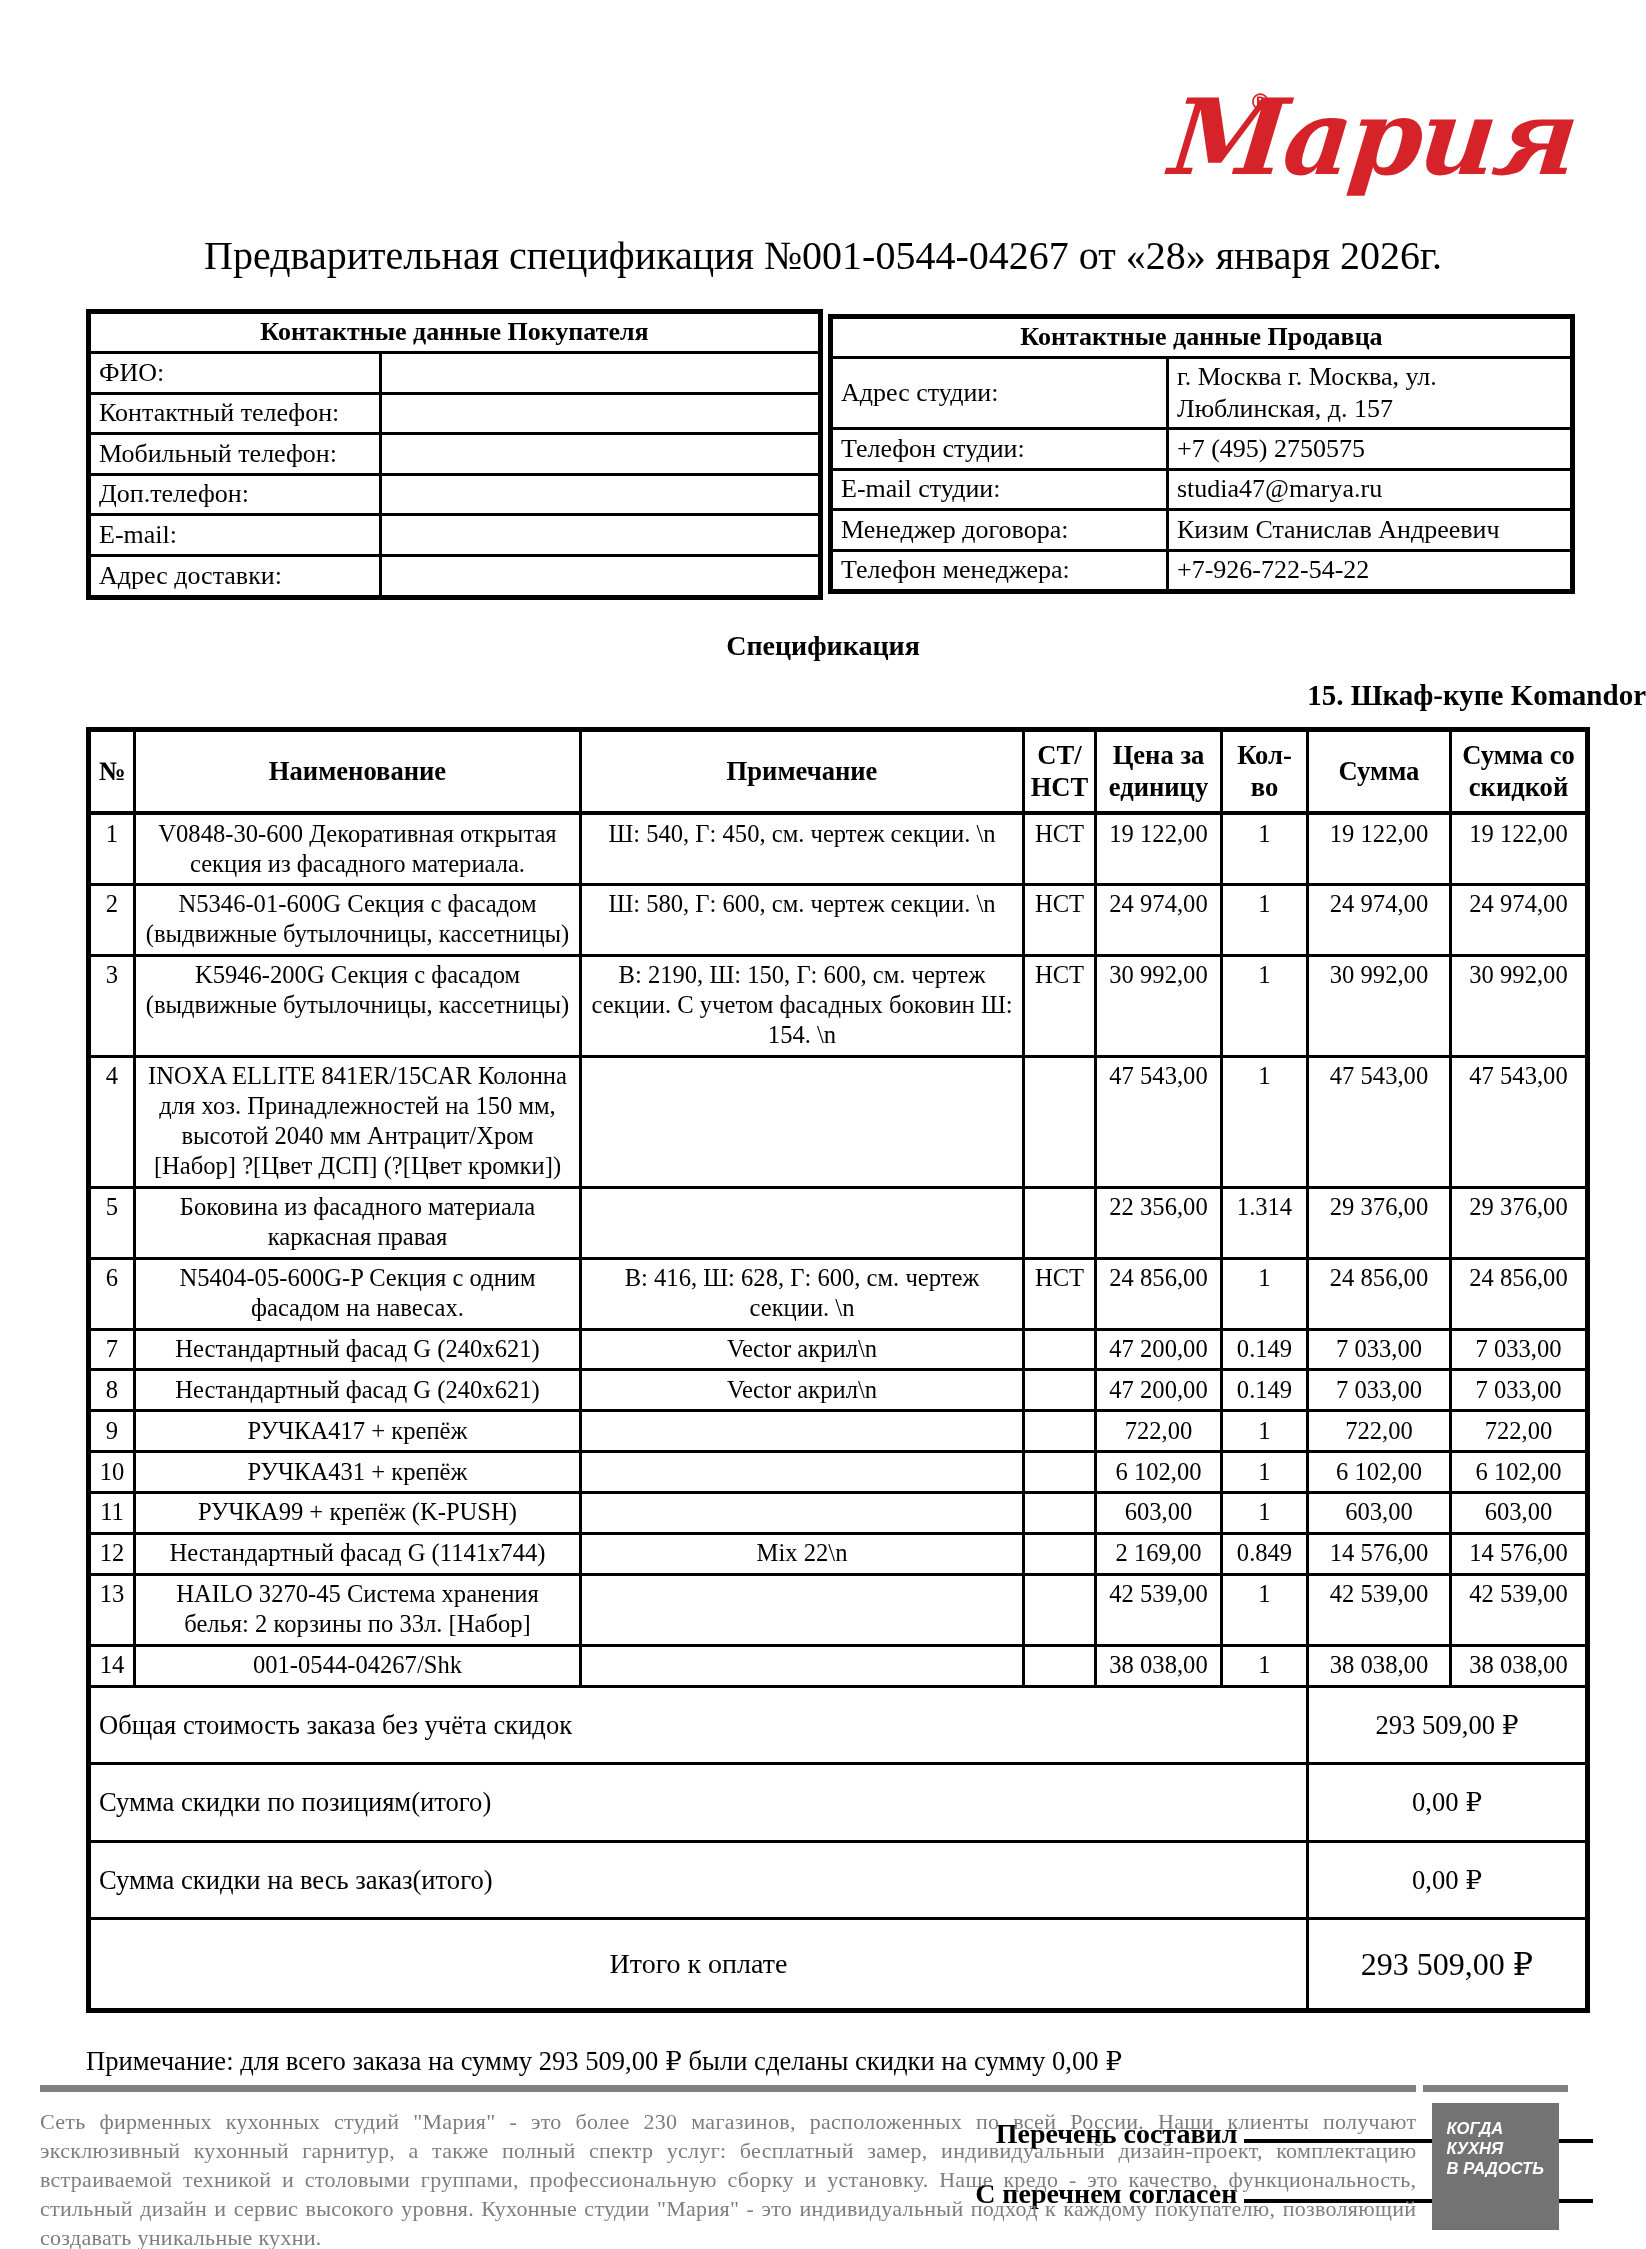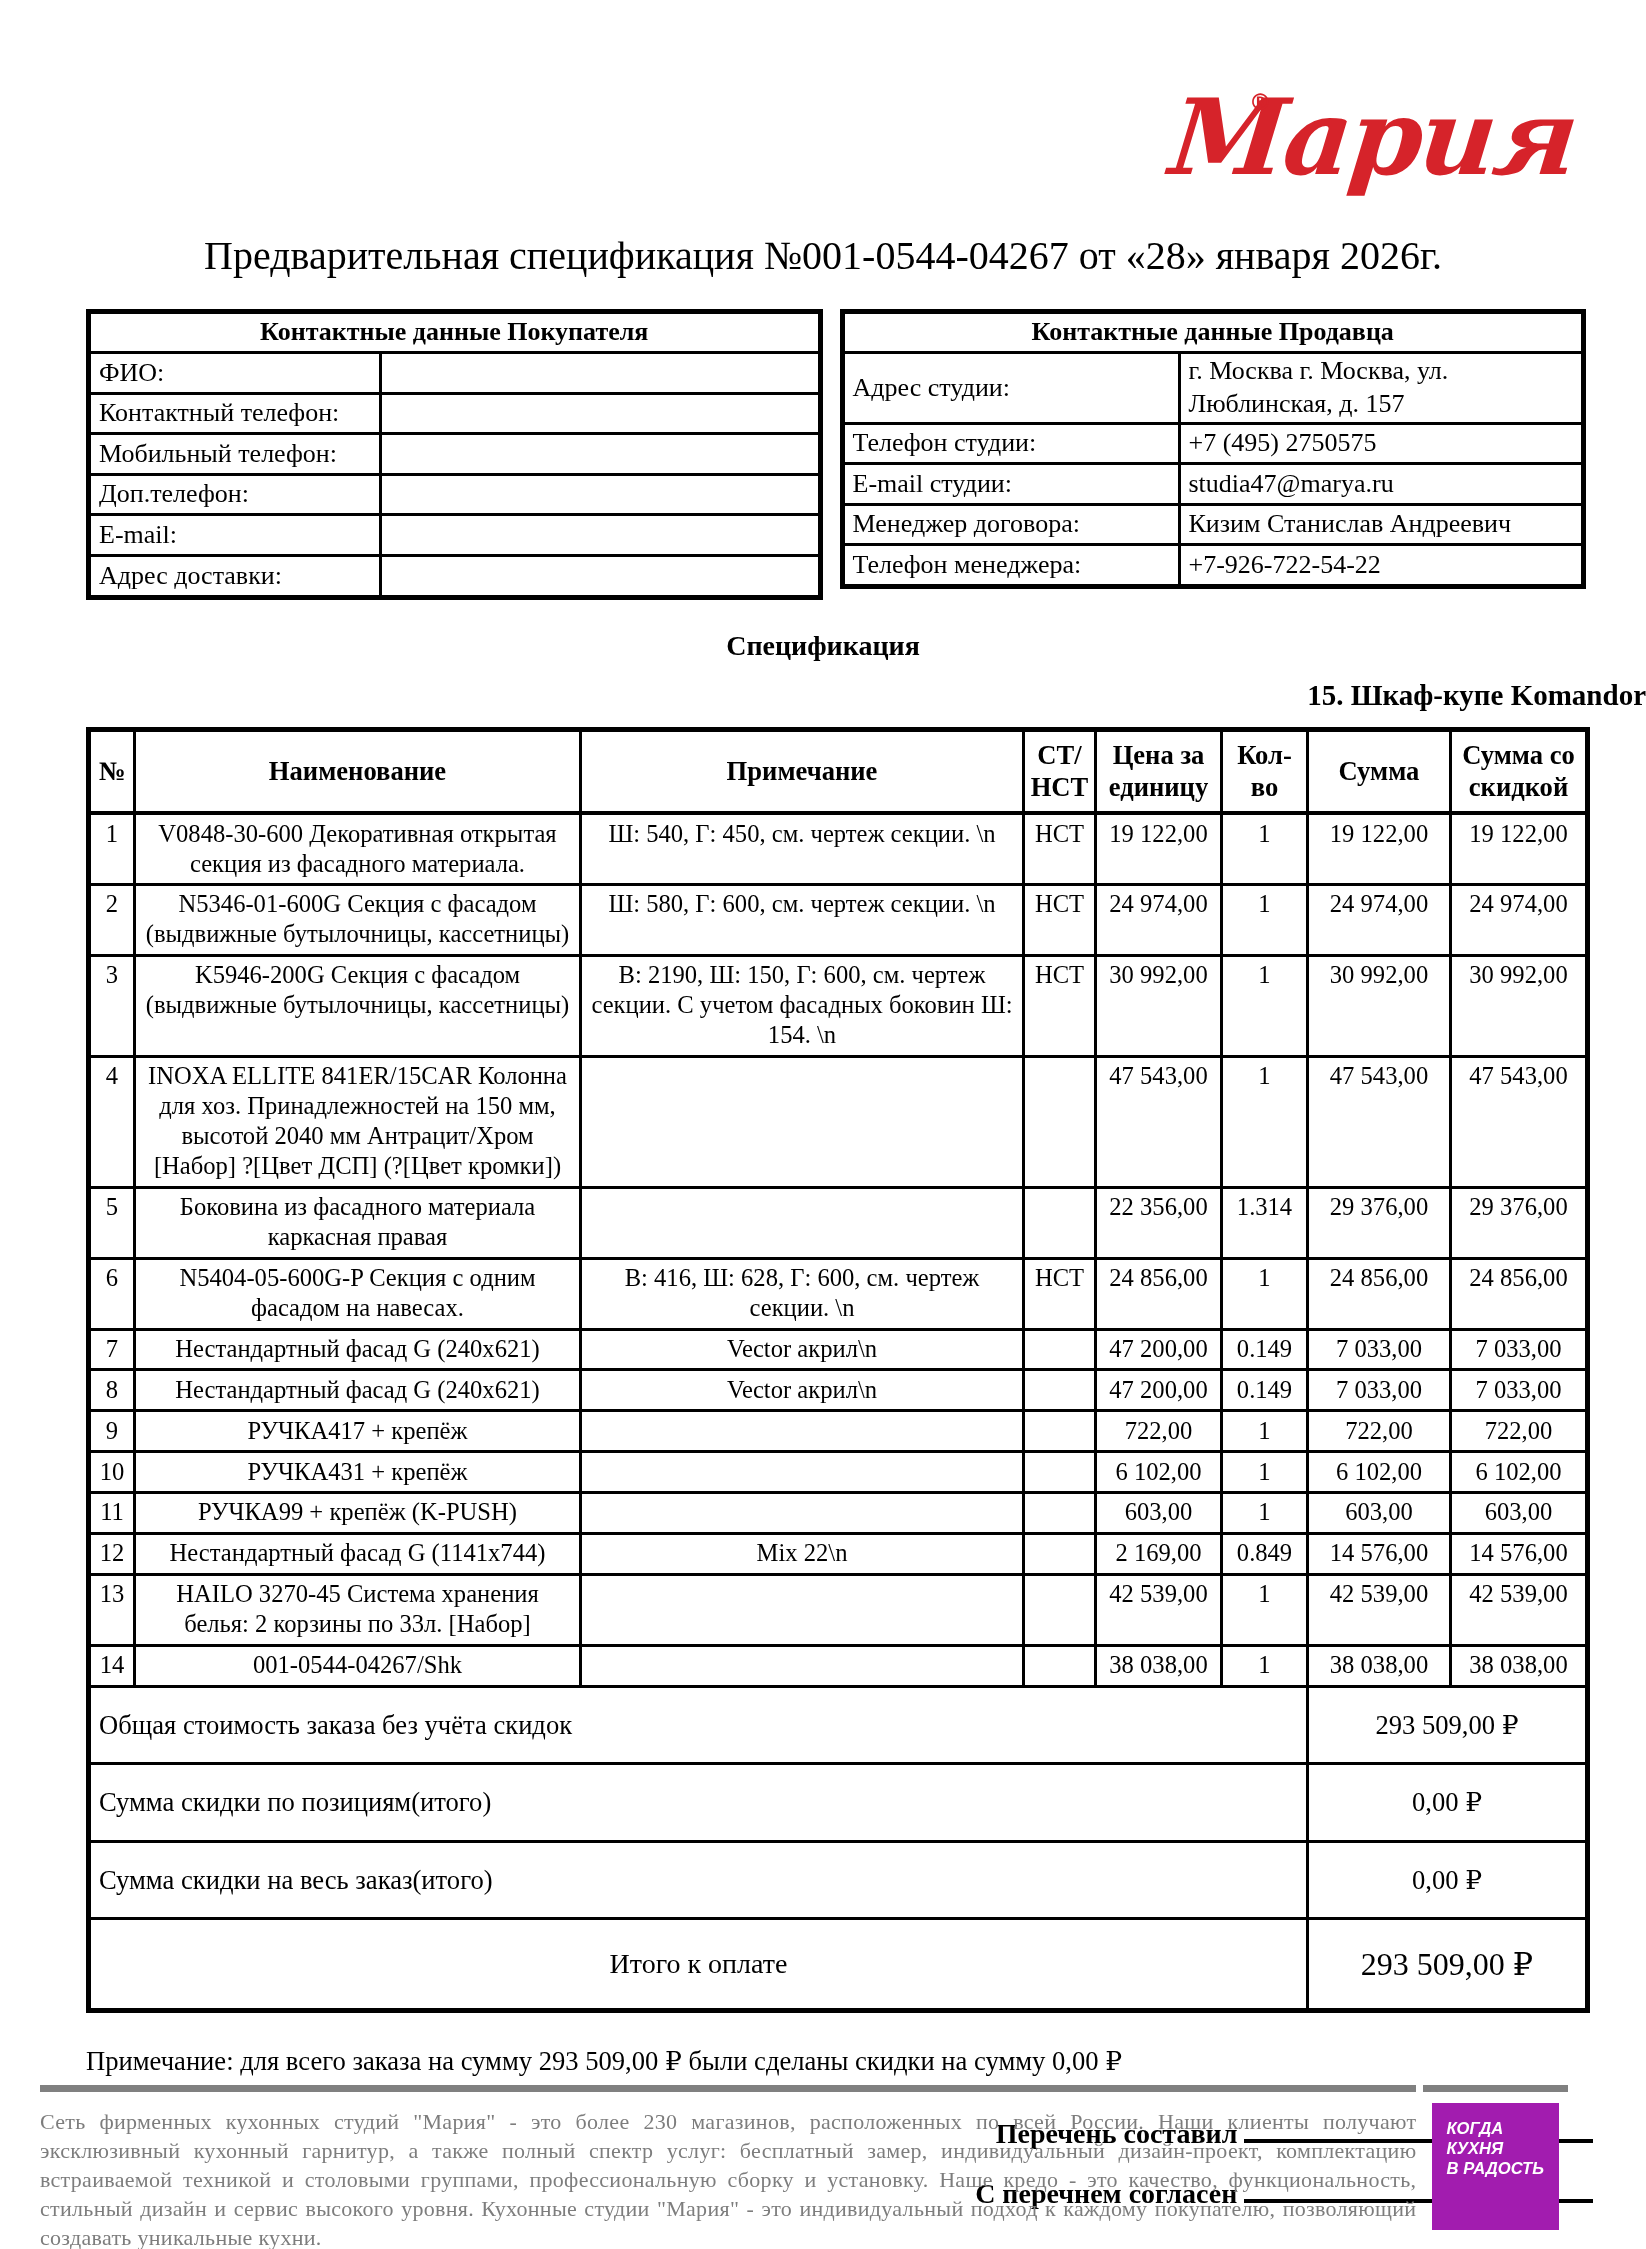--- a/index.html
+++ b/index.html
@@ -15,21 +15,21 @@
     font-size:105px; line-height:1; color:#d6232a; letter-spacing:-2.7px;
     transform:skewX(-6deg); display:inline-block;
   }
   .logo-reg{
     position:absolute; top:4px; left:78px; font-size:22.6px; font-style:normal;
     color:#d6232a; font-weight:bold; font-family:"DejaVu Sans",sans-serif;
   }
   
   .doc-title{margin:234px 80px 0 80px; text-align:center; font-size:40px; line-height:1.1; white-space:nowrap;}
   
-  .contacts{display:flex; gap:17px; margin:30.5px 60px 0 86px; align-items:flex-start;}
+  .contacts{display:flex; gap:5px; margin:30.5px 60px 0 86px; align-items:center;}
   table.ctable{border-collapse:collapse; table-layout:fixed; background:#fff;}
   table.ctable{border:5.3px solid #000;}
   table.ctable th, table.ctable td{border:3.3px solid #000; padding:1.3px 8px; font-size:26px; line-height:1.25; vertical-align:middle; text-align:left; overflow:hidden;}
   table.ctable th{text-align:center; font-weight:bold; height:35px;}
   table.ctable td{height:35px;}
   .buyer-table{width:737px;}
   .seller-table{width:747px;}
   
   .spec-heading{margin-top:30.5px; text-align:center; font-weight:bold; font-size:28px;}
   .section-heading{margin-top:17.3px; text-align:right; font-weight:bold; font-size:29px;}
@@ -346,21 +346,21 @@
       <div class="sig-row"><span class="sig-label">С перечнем согласен</span><span class="sig-line"></span></div>
     </div>
 
   <div class="footer">
     <div class="footer-text-col">
       <div class="footer-bar" style="background: rgb(128, 128, 128);"></div>
       <div class="footer-text">Сеть фирменных кухонных студий "Мария" - это более 230 магазинов, расположенных по всей России. Наши клиенты получают эксклюзивный кухонный гарнитур, а также полный спектр услуг: бесплатный замер, индивидуальный дизайн-проект, комплектацию встраиваемой техникой и столовыми группами, профессиональную сборку и установку. Наше кредо - это качество, функциональность, стильный дизайн и сервис высокого уровня. Кухонные студии "Мария" - это индивидуальный подход к каждому покупателю, позволяющий создавать уникальные кухни.</div>
     </div>
     <div class="footer-badge-col">
       <div class="footer-bar" style="background: rgb(128, 128, 128);"></div>
-      <div class="badge" style="background: #a21caf;">
+      <div class="badge" style="background: #737373;">
           <div class="badge-line">КОГДА</div>
           <div class="badge-line">КУХНЯ</div>
           <div class="badge-line">В РАДОСТЬ</div>
         </div>
     </div>
   </div>
 
 </div>
 
 

